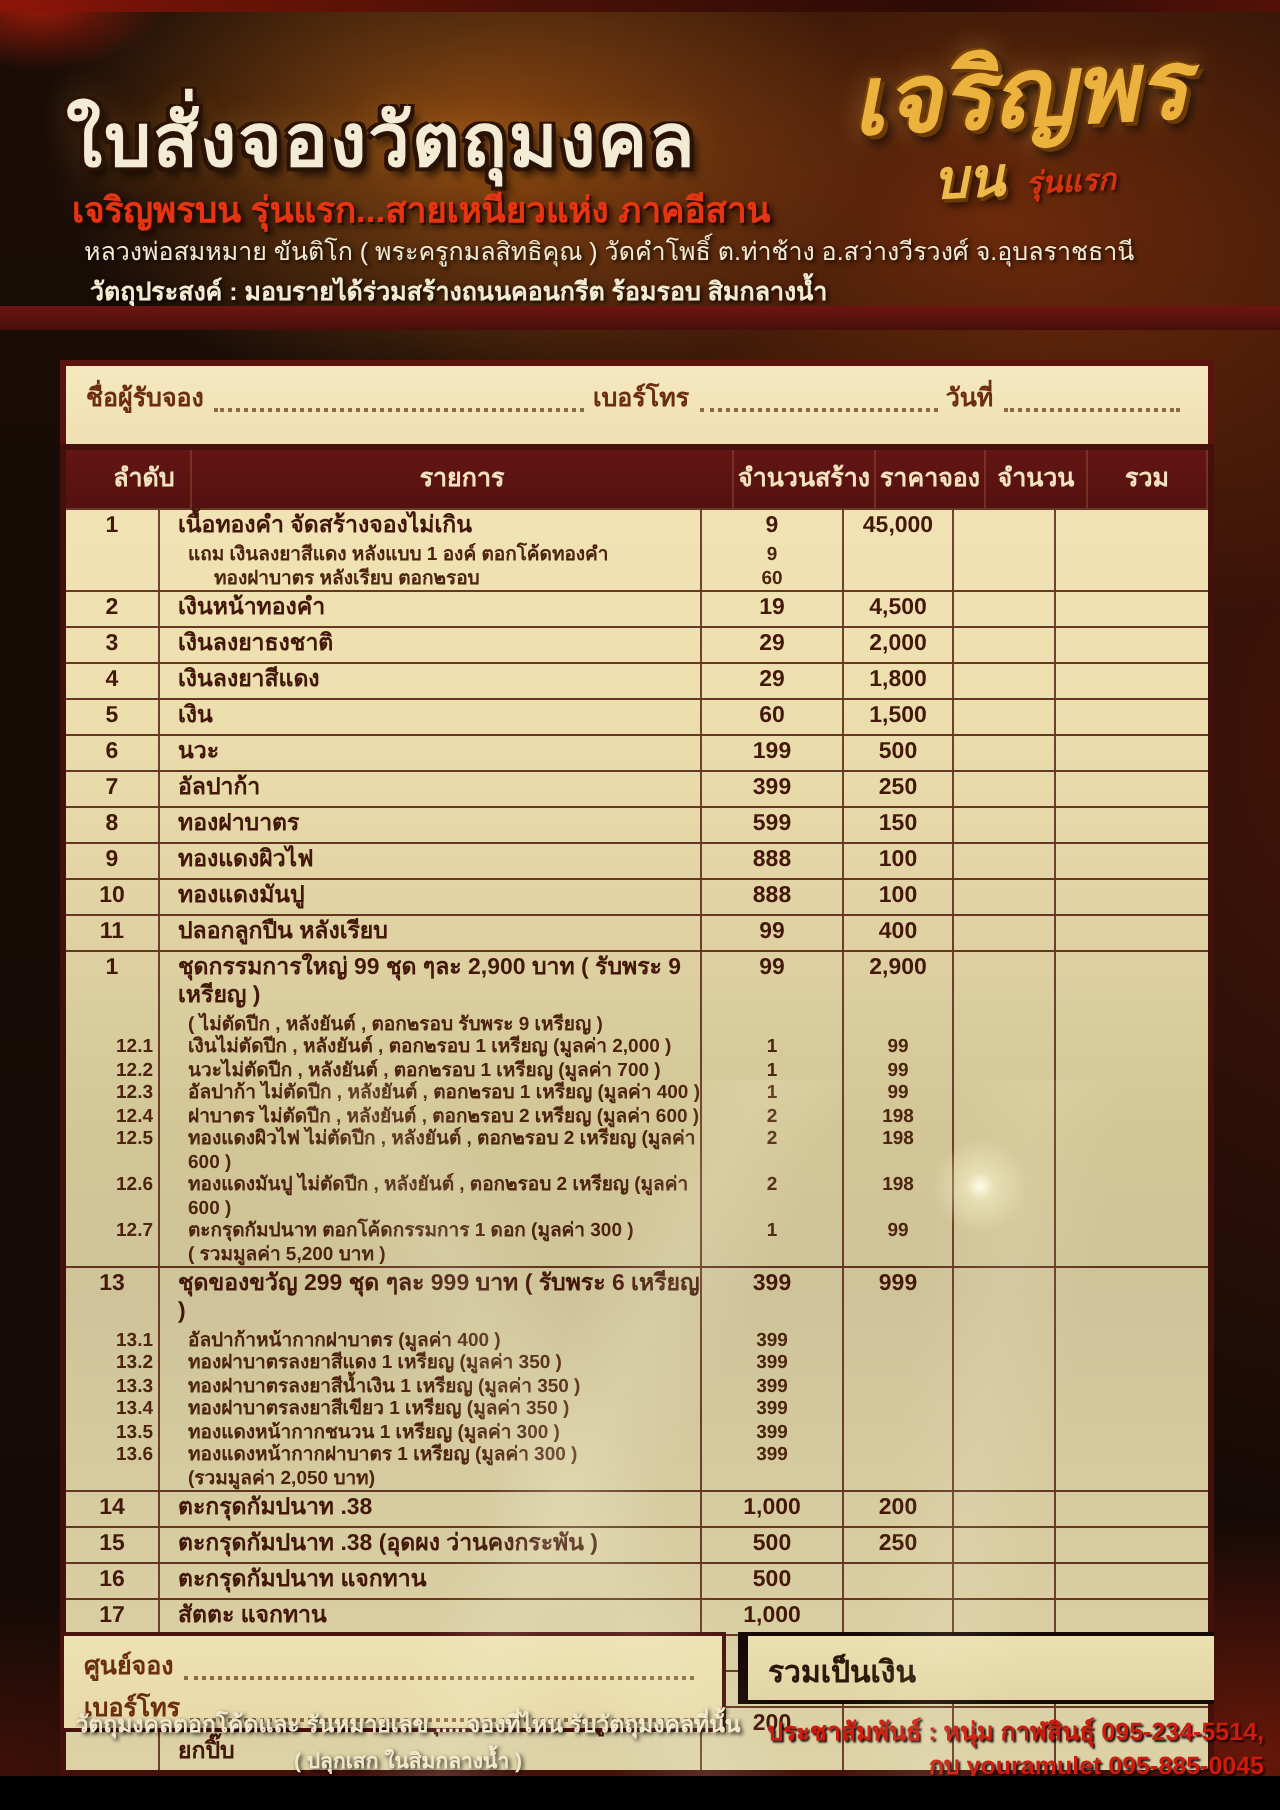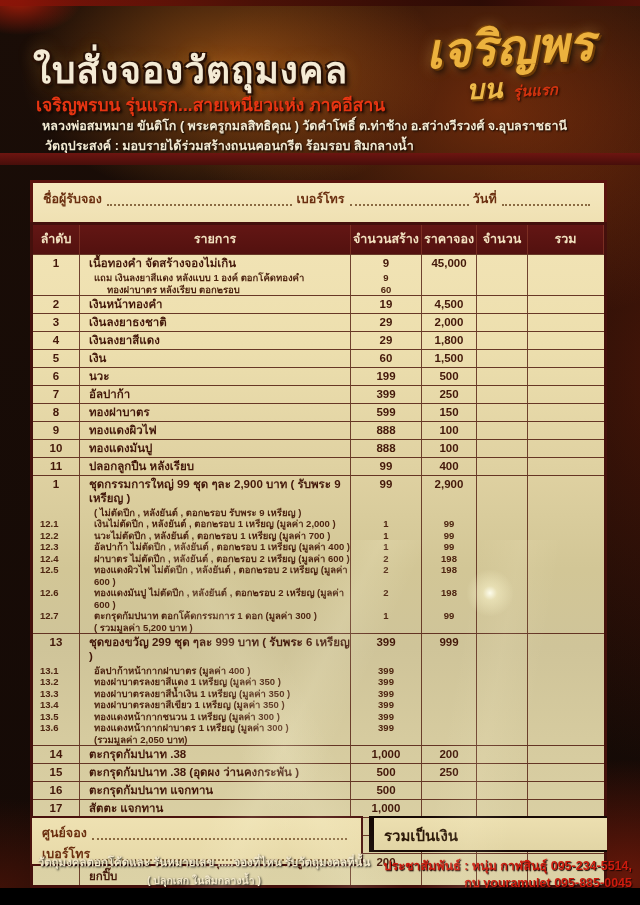--- a/index.html
+++ b/index.html
@@ -25,47 +25,47 @@
   .logo-main{font-family:"DejaVu Serif","Liberation Serif",serif;font-style:italic;font-weight:bold;
     font-size:48px;line-height:50px;color:#ecb23e;
     text-shadow:-1px -1px 0 #7a4408,2px 2px 0 #6b3a06,3px 4px 6px rgba(0,0,0,.85),0 0 14px rgba(255,200,90,.45);}
   .logo-sub-row{margin-top:-6px;}
   .logo-sub{font-family:"DejaVu Serif","Liberation Serif",serif;font-style:italic;font-weight:bold;
     font-size:27px;color:#edb94a;text-shadow:1px 2px 0 #6b3a06,2px 3px 5px rgba(0,0,0,.85);}
   .logo-ed{font-family:"DejaVu Serif","Liberation Serif",serif;font-style:italic;font-weight:bold;
     font-size:15px;color:#d3330f;margin-left:6px;text-shadow:1px 1px 2px #1c0803;}
   .subtitle{position:absolute;left:36px;top:91px;font-size:17.5px;font-weight:bold;color:#e63512;
     text-shadow:1px 1px 0 #2a0c04,2px 2px 3px rgba(0,0,0,.8);}
-  .hline1{position:absolute;left:42px;top:116px;font-size:12.5px;font-weight:bold;color:#f3ead2;
+  .hline1{position:absolute;left:42px;top:116px;font-size:12.5px;font-weight:normal;color:#f3ead2;
     text-shadow:1px 1px 2px rgba(0,0,0,.9);}
   .hline2{position:absolute;left:45px;top:136px;font-size:12.5px;font-weight:bold;color:#f3ead2;
     text-shadow:1px 1px 2px rgba(0,0,0,.9);}
   .divbar{position:absolute;left:0;top:153px;width:100%;height:12px;
     background:linear-gradient(#6d1510,#470e0a);}
   
   .fields{position:absolute;left:30px;top:180px;width:577px;height:52px;box-sizing:border-box;
     background:linear-gradient(#f5e8bf,#eedfb0);border:3px solid #5a130e;padding:5px 10px 3px 10px;}
   .frow{display:flex;align-items:flex-end;height:21px;}
   .flabel{font-size:12.5px;font-weight:bold;color:#6b2f10;white-space:nowrap;padding-right:5px;}
   .fdots{border-bottom:2px dotted #8a6a42;height:14px;margin:0 4px 3px 0;}
   
   .table{position:absolute;left:30px;top:222px;width:577px;box-sizing:border-box;
     border:3px solid #44100c;
     background:linear-gradient(#f2e4b6 0%,#eddfae 18%,#e0d2a2 36%,#d2c696 52%,#cfc499 64%,#d6cb9f 78%,#dcd2a6 100%);}
   .ln{display:grid;grid-template-columns:47px 271px 71px 55px 51px 1fr;}
   .c{border-right:1.5px solid rgba(80,26,14,.8);min-height:1px;}
   .c:last-child{border-right:none;}
-  .hdr{background:linear-gradient(#631614,#53110f);}
+  .hdr{background:linear-gradient(#631614,#53110f);padding-left:16px;}
   .hdr .c{color:#f2e2c0;font-size:12.5px;font-weight:bold;text-align:center;padding:4px 0 5px 0;
     border-right:1.5px solid rgba(150,70,50,.55);}
   .sep{border-top:1.5px solid rgba(80,26,14,.85);}
   .main .c{font-size:11.5px;font-weight:bold;color:#43180a;line-height:13.5px;padding:2px 0 1.5px 0;}
   .sub .c,.note .c{font-size:9.5px;font-weight:bold;color:#4d2410;line-height:11.5px;padding:0;}
   .c-no{text-align:center;}
-  .sub .c-no,.note .c-no{text-align:left;padding-left:7px;}
+  .sub .c-no,.note .c-no{text-align:left;padding-left:25px;}
   .c-item{padding-left:9px !important;}
   .sub .c-item,.note .c-item{padding-left:14px !important;}
   .ind2 .c-item{padding-left:27px !important;}
   .c-made,.c-price{text-align:center;color:#2c1505;}
   
   .fbox-left{position:absolute;left:30px;top:816px;width:333px;height:50px;box-sizing:border-box;
     background:linear-gradient(#eee1b2,#e7d9a8);border:2.5px solid #4a120d;padding:4px 10px 2px 10px;}
   .fbox-right{position:absolute;left:369px;top:816px;width:238px;height:36px;box-sizing:border-box;
     background:linear-gradient(#ecdfb0,#e2d5a5);border-left:5px solid #160905;border-top:2px solid #160905;
     border-bottom:2px solid #160905;padding:6px 0 0 10px;}

